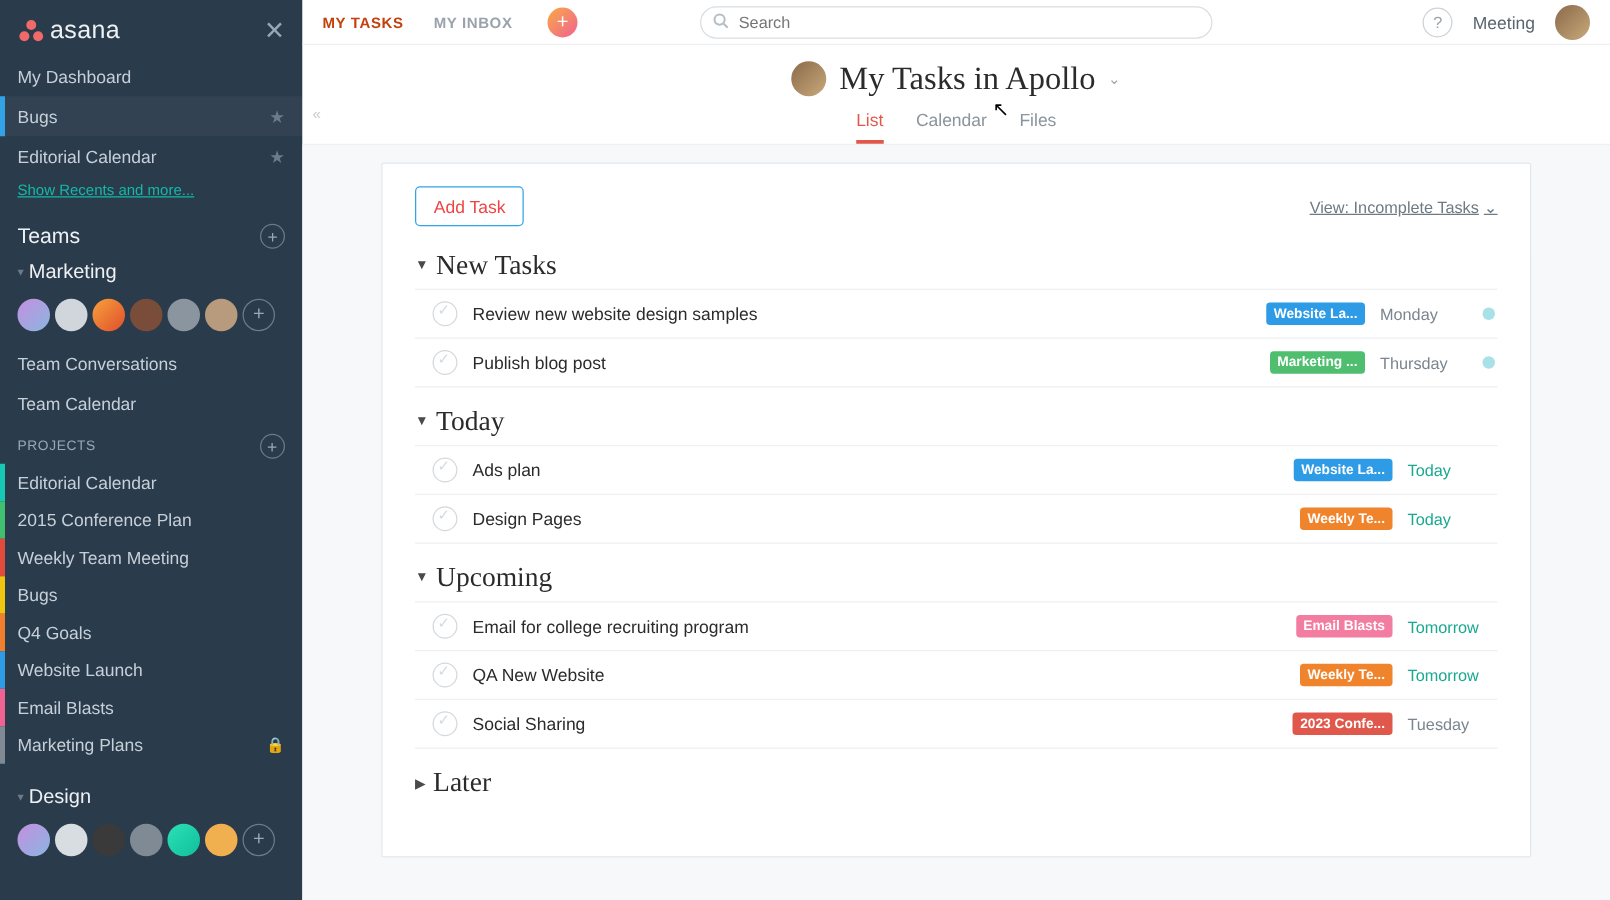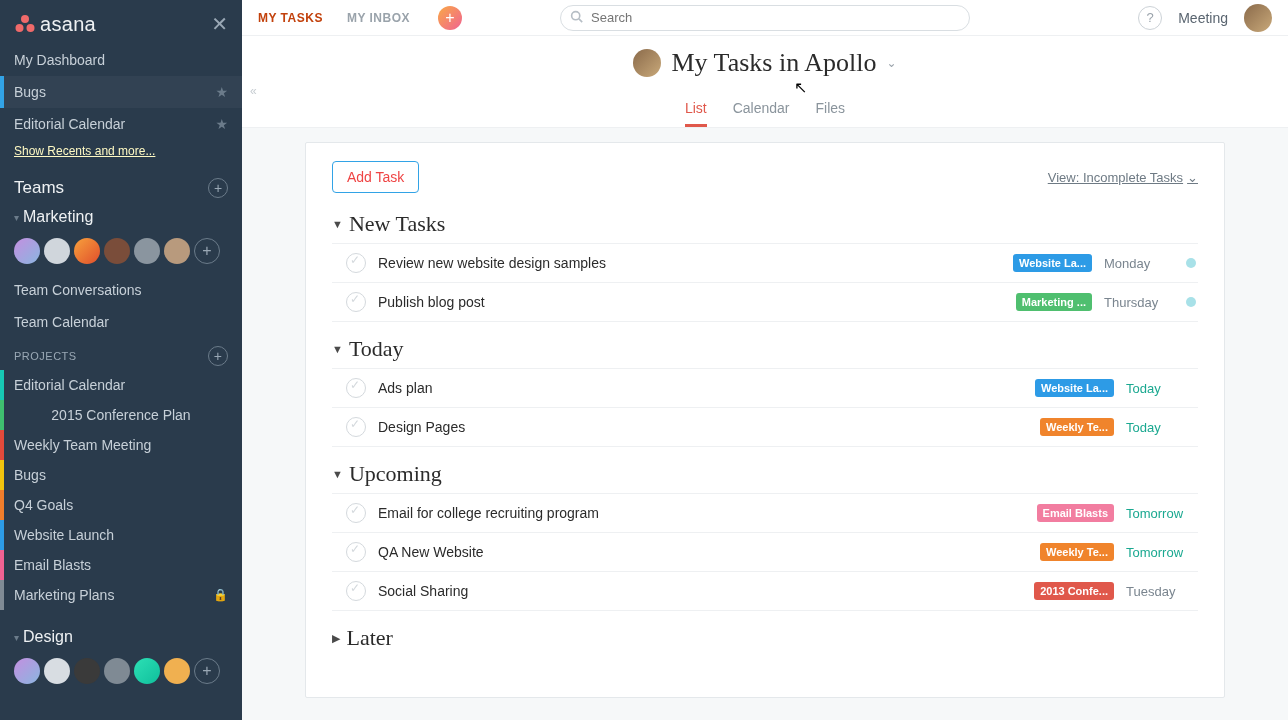--- a/index.html
+++ b/index.html
@@ -12,21 +12,21 @@
 .sidebar-header { display: flex; align-items: center; justify-content: space-between; padding: 12px 14px 8px 14px; }
 .logo { display: flex; align-items: center; gap: 4px; }
 .logo-dots { display: inline-flex; }
 .logo-text { color: #eef1f3; font-weight: 500; font-size: 20px; letter-spacing: .3px; }
 .close-x { color: #9aa8b5; font-size: 20px; cursor: pointer; }
 
 .nav-link { padding: 8px 14px; font-size: 14px; color: #c7d0d8; cursor: pointer; }
 .nav-row { display: flex; align-items: center; justify-content: space-between; padding: 8px 14px; cursor: pointer; }
 .nav-row .star { color: #6b7b8a; }
 .nav-row.selected { border-left: 4px solid #32a3e6; padding-left: 10px; background: rgba(255,255,255,0.04); }
-.recent-link { padding: 4px 14px 10px 14px; font-size: 12px; color: #fef9c3; text-decoration: underline; cursor: pointer; }
+.recent-link { padding: 4px 14px 10px 14px; font-size: 12px; color: #14b8a6; text-decoration: underline; cursor: pointer; }
 
 .section-header { display: flex; align-items: center; justify-content: space-between; padding: 10px 14px 4px 14px; color: #eef1f3; font-size: 17px; font-weight: 500; }
 .team-name { display:flex; align-items:center; padding: 6px 14px; color: #eef1f3; font-size: 16px; font-weight: 500; cursor:pointer; }
 .team-name .caret { font-size:10px; color:#6b7b8a; margin-right:4px; }
 .avatars { display: flex; align-items: center; gap: 4px; padding: 6px 14px 10px 14px; }
 .avatar { width: 26px; height: 26px; border-radius: 50%; background: #556677; flex-shrink:0; }
 .avatar.a1{background:linear-gradient(135deg,#c48fe0,#8ab6e0);}
 .avatar.a2{background:#d0d6dc;}
 .avatar.a3{background:linear-gradient(135deg,#f7a13c,#e04e2c);}
 .avatar.a4{background:#7a4d3a;}
@@ -38,21 +38,21 @@
 .avatar.b4{background:#7f8a94;}
 .avatar.b5{background:linear-gradient(135deg,#2de0b5,#0fbf9c);}
 .avatar.b6{background:#f0b050;}
 .plus-circle { width: 26px; height: 26px; border-radius: 50%; border: 1px solid #6b7b8a; display: flex; align-items: center; justify-content: center; color: #9aa8b5; font-size: 16px; cursor: pointer; }
 .plus-circle.sm { width:20px; height:20px; font-size:14px; }
 
 .proj-header { display:flex; align-items:center; justify-content:space-between; padding: 8px 14px 4px 14px; font-size: 11px; letter-spacing: .5px; color: #9aa8b5; font-weight:400; }
 .proj-item { display:flex; align-items:center; justify-content:space-between; padding: 7px 14px 7px 10px; cursor:pointer; border-left: 4px solid transparent; }
 .proj-item .label { color:#c7d0d8; font-size:14px; }
 .proj-item .lock { color:#6b7b8a; font-size:12px; }
-.pc-teal{border-left-color:#17c8b4;} .pc-green{border-left-color:#3fbf6f;justify-content:center;} .pc-red{border-left-color:#e24a3b;} .pc-yellow{border-left-color:#f1c40f;} .pc-orange{border-left-color:#f07e2c;} .pc-blue{border-left-color:#2d9be6;} .pc-pink{border-left-color:#f06292;} .pc-gray{border-left-color:#7f8a94;}
+.pc-teal{border-left-color:#17c8b4;} .pc-green{border-left-color:#3fbf6f;} .pc-red{border-left-color:#e24a3b;} .pc-yellow{border-left-color:#f1c40f;} .pc-orange{border-left-color:#f07e2c;} .pc-blue{border-left-color:#2d9be6;} .pc-pink{border-left-color:#f06292;} .pc-gray{border-left-color:#7f8a94;}
 
 
 .main { flex:1; display:flex; flex-direction:column; background:#fff; min-width:0; position:relative; }
 .topbar { height:36px; display:flex; align-items:center; padding:0 16px; gap:24px; border-bottom:1px solid #eef0f2; position:relative; }
 .top-tab { font-size:12px; font-weight:600; letter-spacing:.5px; color:#9aa3ab; cursor:pointer; }
 .top-tab.active { color:#c2410c; }
 .add-btn { width:24px; height:24px; border-radius:50%; background:linear-gradient(135deg,#f9a946,#f06292); color:#fff; display:flex; align-items:center; justify-content:center; font-size:16px; cursor:pointer; margin-left:4px; }
 .search-wrap { position:absolute; left:50%; transform:translateX(-50%); }
 .search { width:410px; height:26px; border:1px solid #d9dee2; border-radius:14px; padding:0 12px 0 30px; font-size:13px; color:#666; background:transparent; }
 .search-icon { position:absolute; left:10px; top:50%; transform:translateY(-50%); color:#b6bec5; font-size:13px; pointer-events:none; }
@@ -61,21 +61,21 @@
 .user-name { font-size:14px; color:#5a6570; }
 .user-avatar { width:28px; height:28px; border-radius:50%; background:linear-gradient(135deg,#8a6a4a,#c9a97a); }
 
 .expand-handle { position:absolute; left:8px; top:84px; color:#c6ccd1; font-size:12px; cursor:pointer; }
 
 .page-header { display:flex; flex-direction:column; align-items:center; padding:12px 0 0 0; border-bottom:1px solid #eef0f2; }
 .title-row { display:flex; align-items:center; gap:10px; }
 .title-avatar { width:28px; height:28px; border-radius:50%; background:linear-gradient(135deg,#8a6a4a,#c9a97a); }
 .page-title { font-family: Georgia, "Times New Roman", serif; font-size:26px; color:#2b2b2b; font-weight:400; }
 .title-caret { color:#9aa3ab; font-size:12px; cursor:pointer; }
-.view-tabs { display:flex; gap:26px; margin-top:16px; }
+.view-tabs { display:flex; gap:26px; margin-top:4px; }
 .view-tab { font-size:14px; color:#8a949c; padding:6px 0 8px 0; cursor:pointer; }
 .view-tab.active { color:#e0584b; border-bottom:3px solid #e0584b; }
 
 .content { flex:1; background:#f6f8f9; padding:14px 32px 0 32px; overflow:auto; }
 .card { background:#fff; border:1px solid #e4e8eb; border-radius:2px; padding:18px 26px 40px 26px; max-width:920px; margin:0 auto; }
 .card-top { display:flex; align-items:center; justify-content:space-between; margin-bottom:18px; }
 .add-task-btn { border:1px solid #32a3e6; color:#ef4444; background:#fff; padding:7px 14px; border-radius:4px; font-size:14px; cursor:pointer; }
 .view-filter { font-size:13px; color:#6e7a84; text-decoration:underline; cursor:pointer; display:flex; align-items:center; gap:4px; }
 
 .section-title { display:flex; align-items:center; gap:6px; font-family: Georgia, serif; font-size:22px; color:#2b2b2b; margin:14px 0 6px 0; cursor:pointer; }
@@ -292,21 +292,21 @@
             </div>
             <div class="task-row">
               <span class="check"></span>
               <span class="task-title">QA New Website</span>
               <span class="tag orange">Weekly Te...</span>
               <span class="due teal">Tomorrow</span>
             </div>
             <div class="task-row">
               <span class="check"></span>
               <span class="task-title">Social Sharing</span>
-              <span class="tag red">2013 Confe...</span>
+              <span class="tag red">2023 Confe...</span>
               <span class="due gray">Tuesday</span>
             </div>
           </div>
 
         <div class="section-title">
             <span class="tri">▶</span>
             <span>Later</span>
           </div>
       </div>
     </div>

